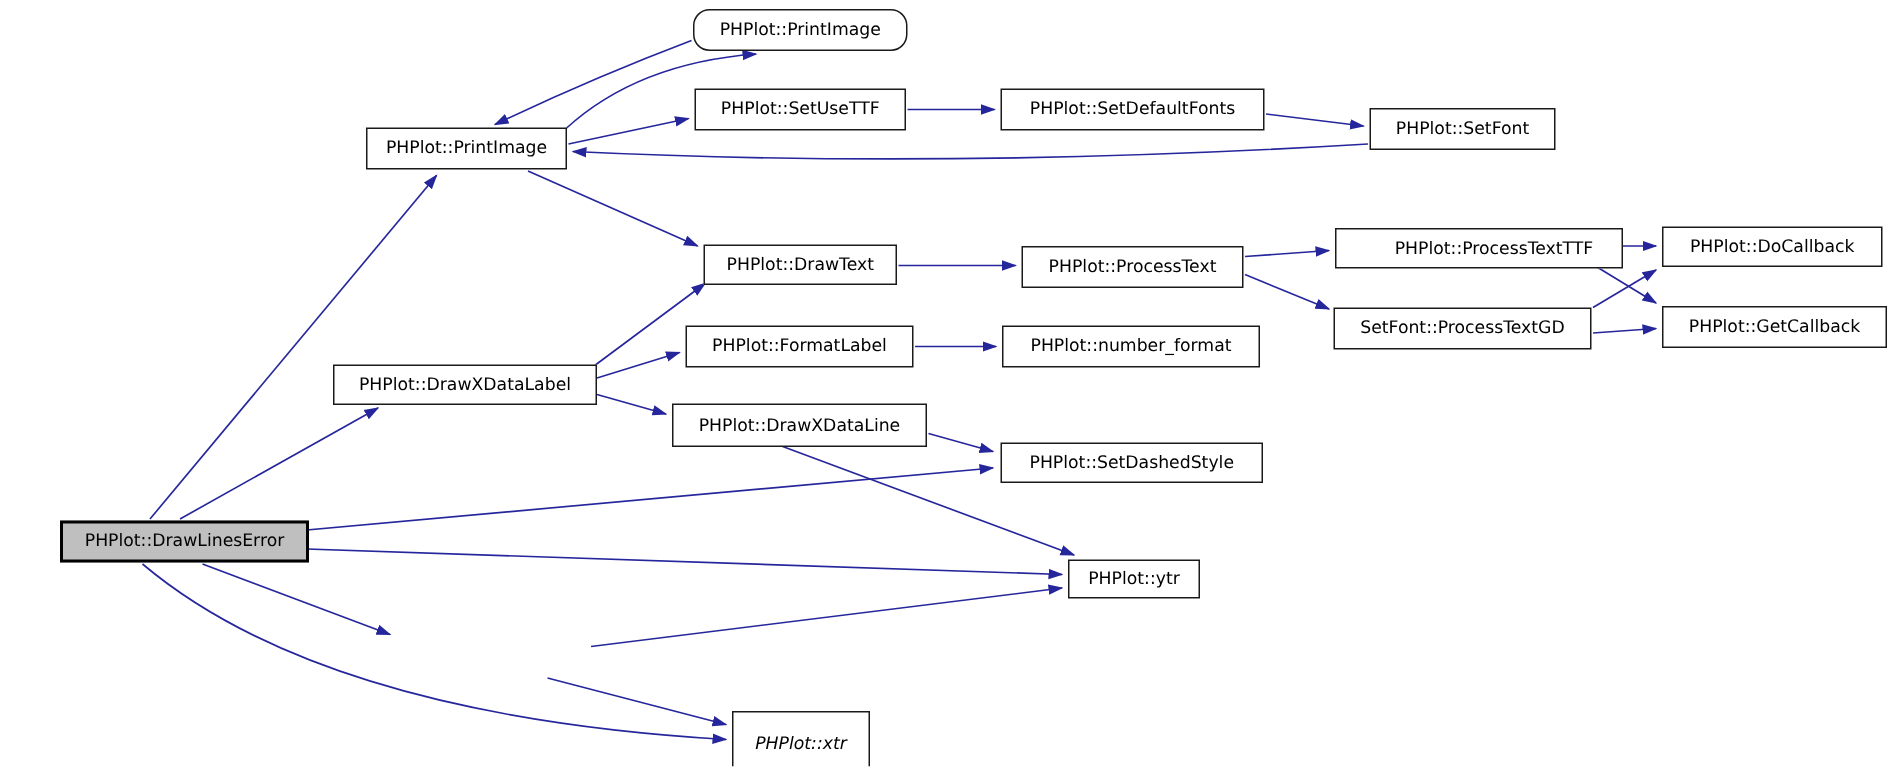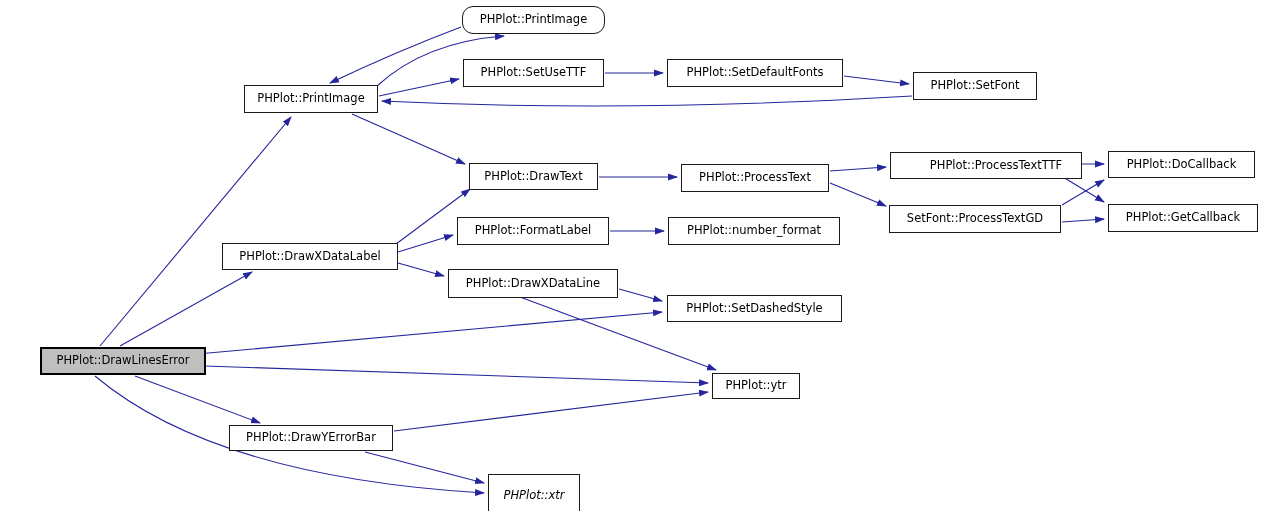--- a/index.html
+++ b/index.html
@@ -115,19 +115,16 @@
     </div>
     <div class="node" style="left: 448px; top: 269px; width: 170px; height: 29px;">
       <span>PHPlot::DrawXDataLine</span>
     </div>
     <div class="node" style="left: 667px; top: 295px; width: 175px; height: 27px;">
       <span>PHPlot::SetDashedStyle</span>
     </div>
     <div class="node" style="left: 712px; top: 373px; width: 88px; height: 26px;">
       <span>PHPlot::ytr</span>
     </div>
-    <div class="node" style="left: 229px; top: 425px; width: 164px; height: 26px;">
-      <span>PHPlot::DrawYErrorBar</span>
-    </div>
     <div class="node" style="left: 488px; top: 474px; width: 92px; height: 44px; font-style: italic;">
       <span>PHPlot::xtr</span>
     </div>
   </div>
 
 </body></html>

